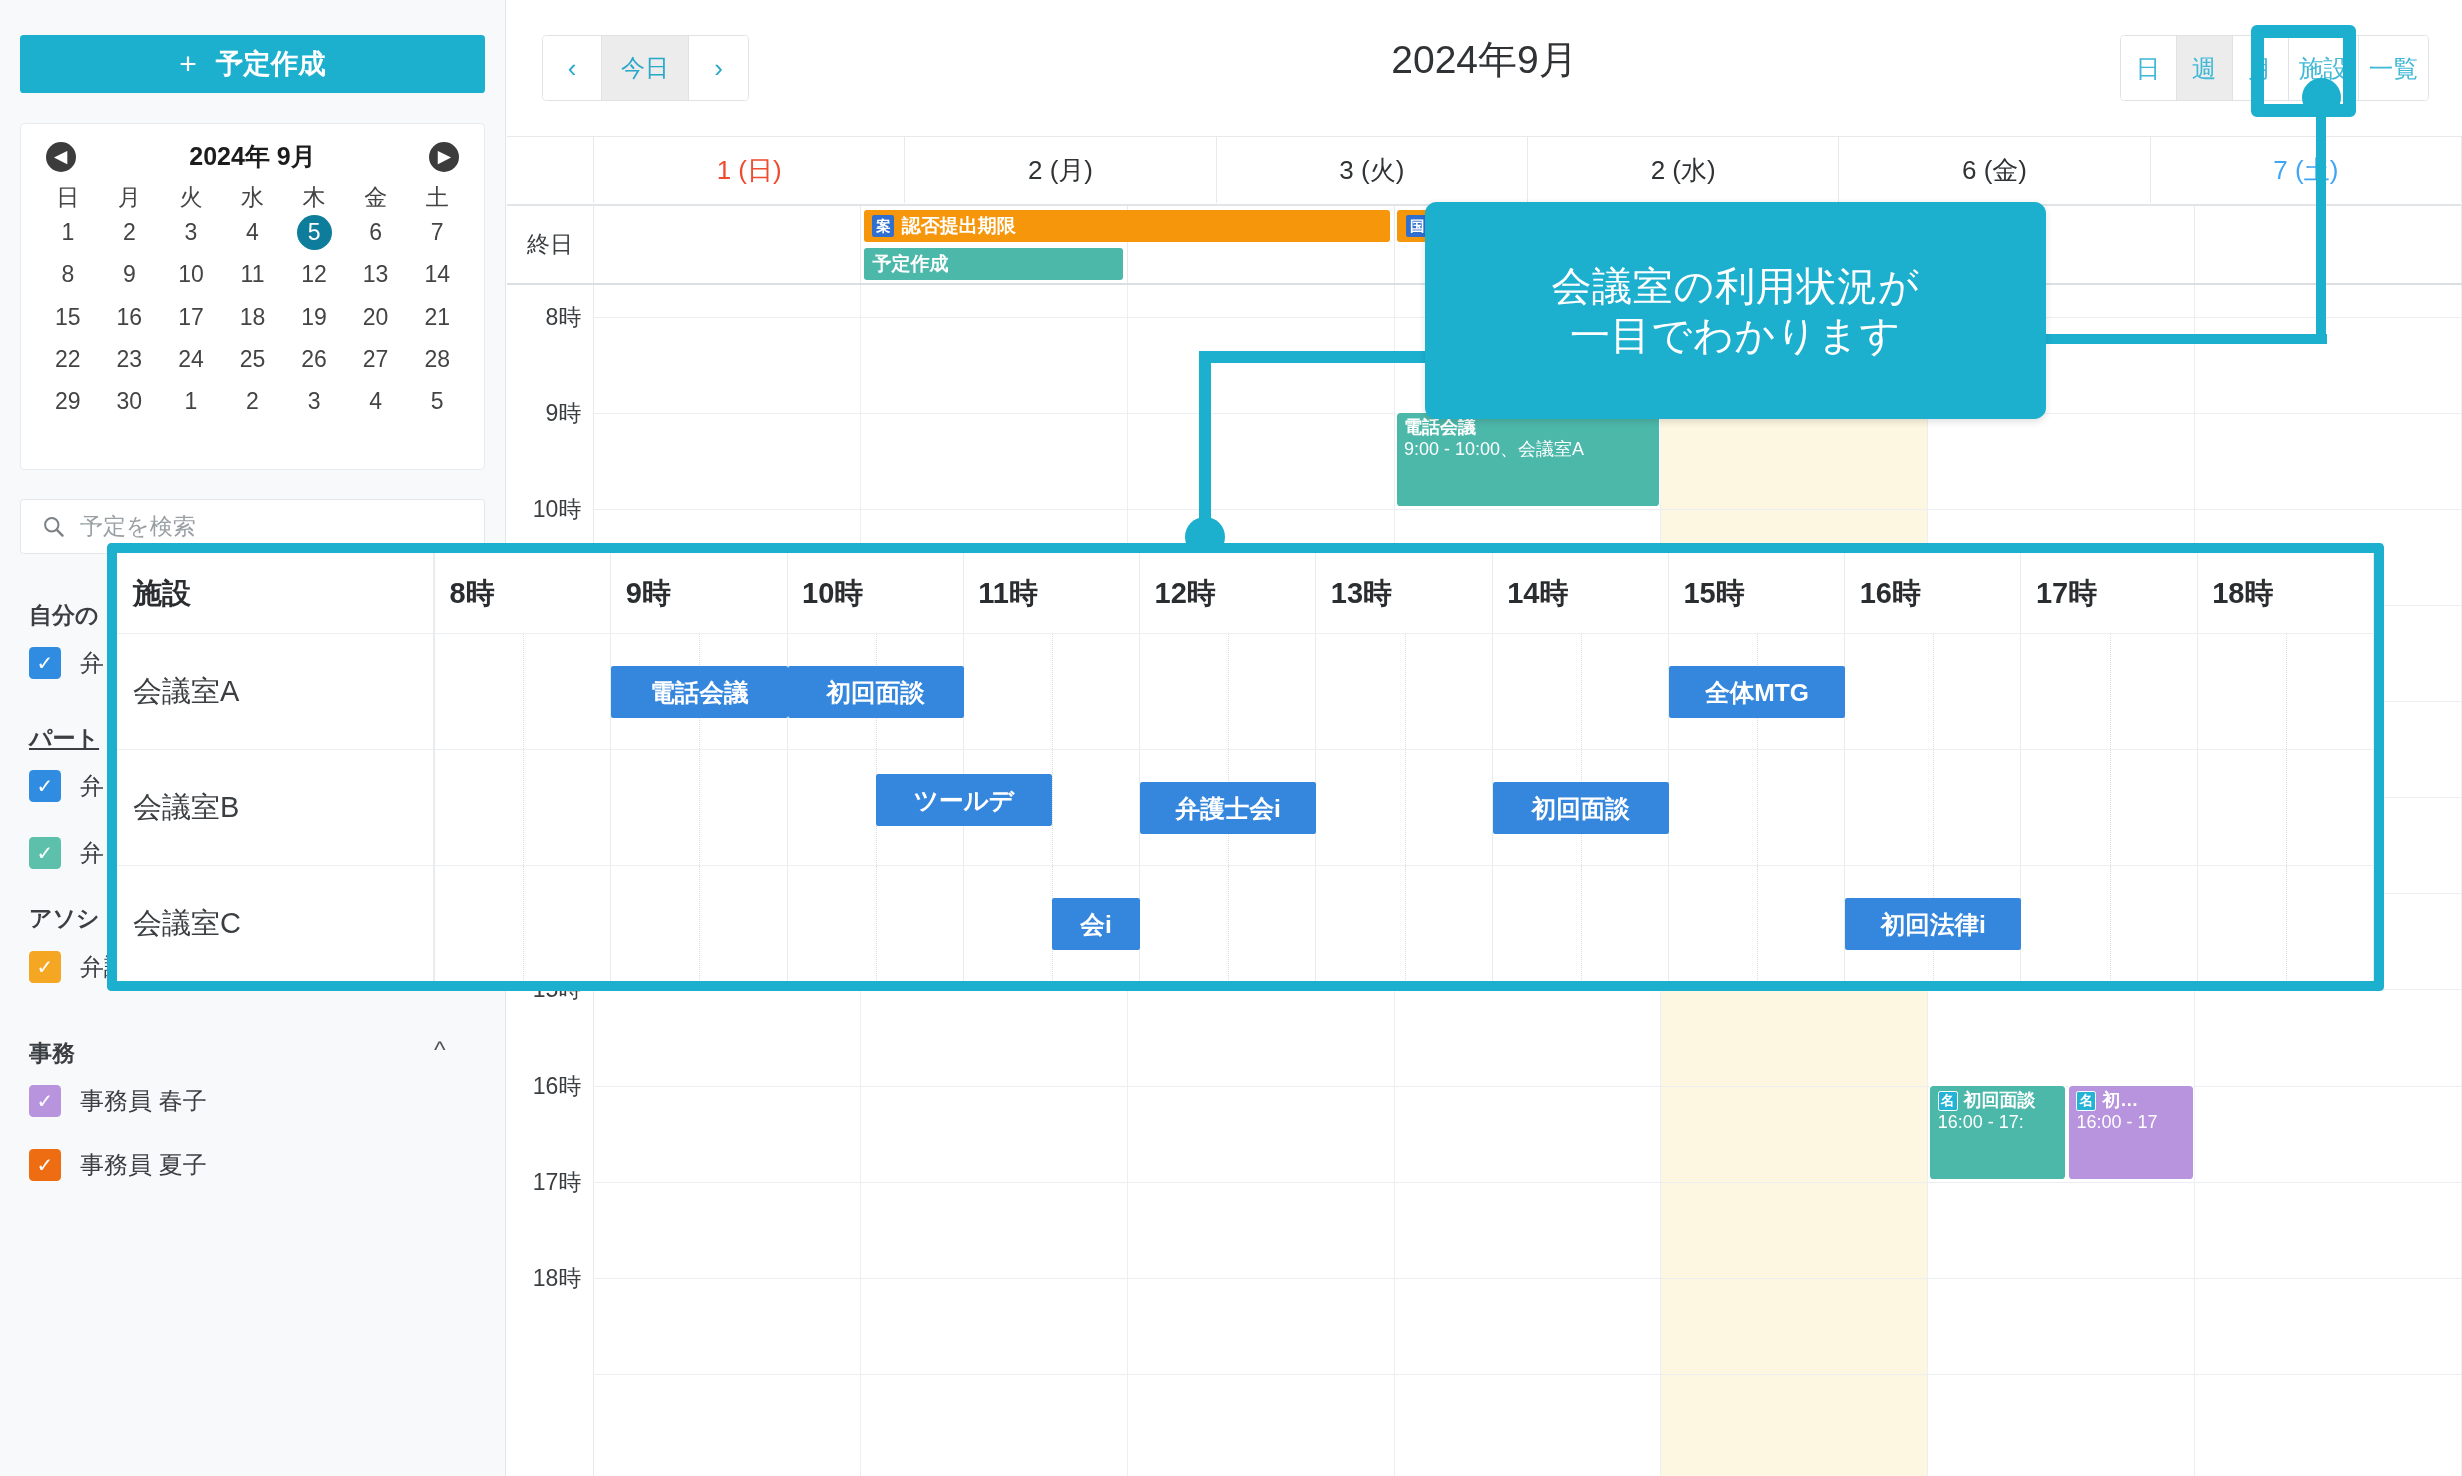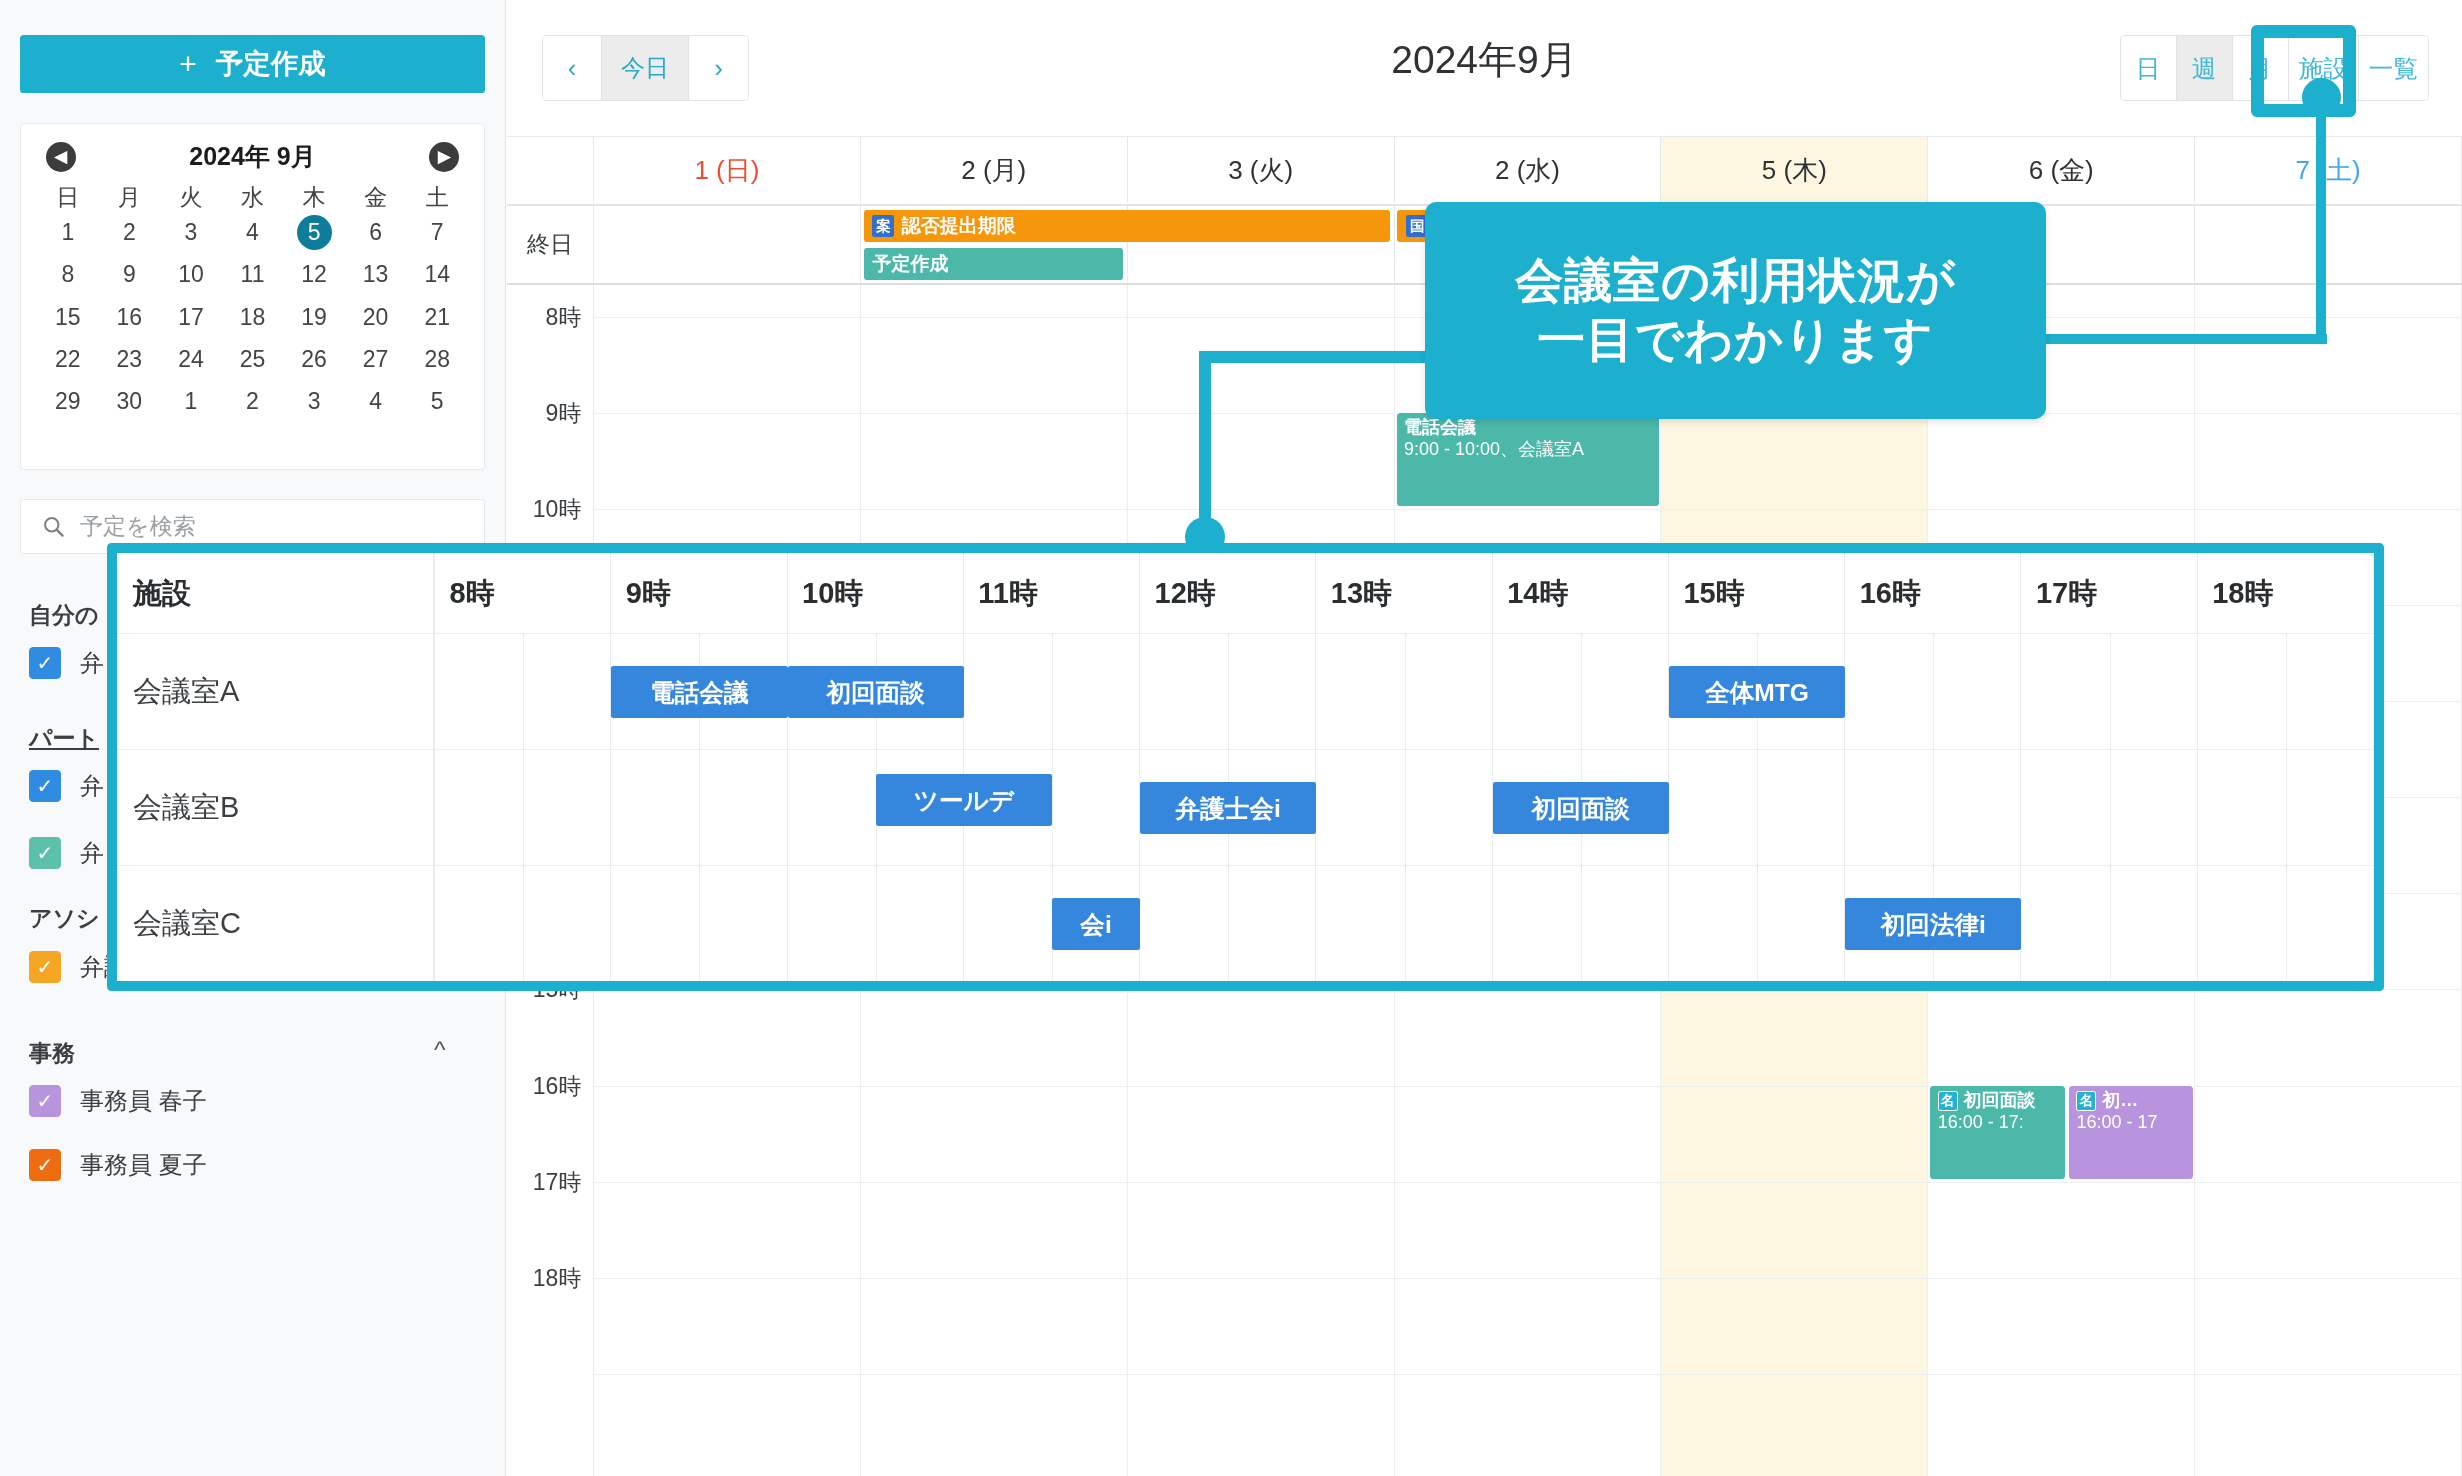--- a/index.html
+++ b/index.html
@@ -202,21 +202,21 @@
   
   .callout {
     position: absolute; left: 1425px; top: 202px;
     width: 621px; height: 217px;
     background: #1cafce; border-radius: 11.6px;
     display: flex; align-items: center; justify-content: center;
     flex-direction: column; color: #fff; z-index: 60;
     box-shadow: 0 2.9px 7.2px rgba(0,0,0,.12);
   }
   .callout-line {
-    font-size: 48px; font-weight: 700; line-height: 1.22; letter-spacing: 0.7px;
+    font-size: 40px; font-weight: 400; line-height: 1.22; letter-spacing: 0.7px;
   }
   .tail {
     position: absolute; z-index: 59; background: #1cafce;
   }
 
   
   .facility {
     position: absolute; left: 107px; top: 543px;
     width: 2277px; height: 448px;
     background: #fff; border: 10px solid #1cafce; border-radius: 4.3px;
@@ -384,21 +384,20 @@
         </div>
     </div>
 
     <div class="dayhead">
       <div class="dh-gutter"></div>
       <div id="dayhead-cells" style="display:flex;flex:1 1 0;">
           <div class="dh-cell sun">1 (日)</div>
           <div class="dh-cell">2 (月)</div>
           <div class="dh-cell">3 (火)</div>
           <div class="dh-cell">2 (水)</div>
-          <div class="dh-cell today-col">5 (木)</div>
           <div class="dh-cell">6 (金)</div>
           <div class="dh-cell sat">7 (土)</div>
         </div>
     </div>
 
     <div class="allday">
       <div class="ad-gutter">終日</div>
       <div class="ad-body" id="allday-body">
           <div class="ad-col" style="left: 0%;"></div>
           <div class="ad-col" style="left: 14.2857%;"></div>

